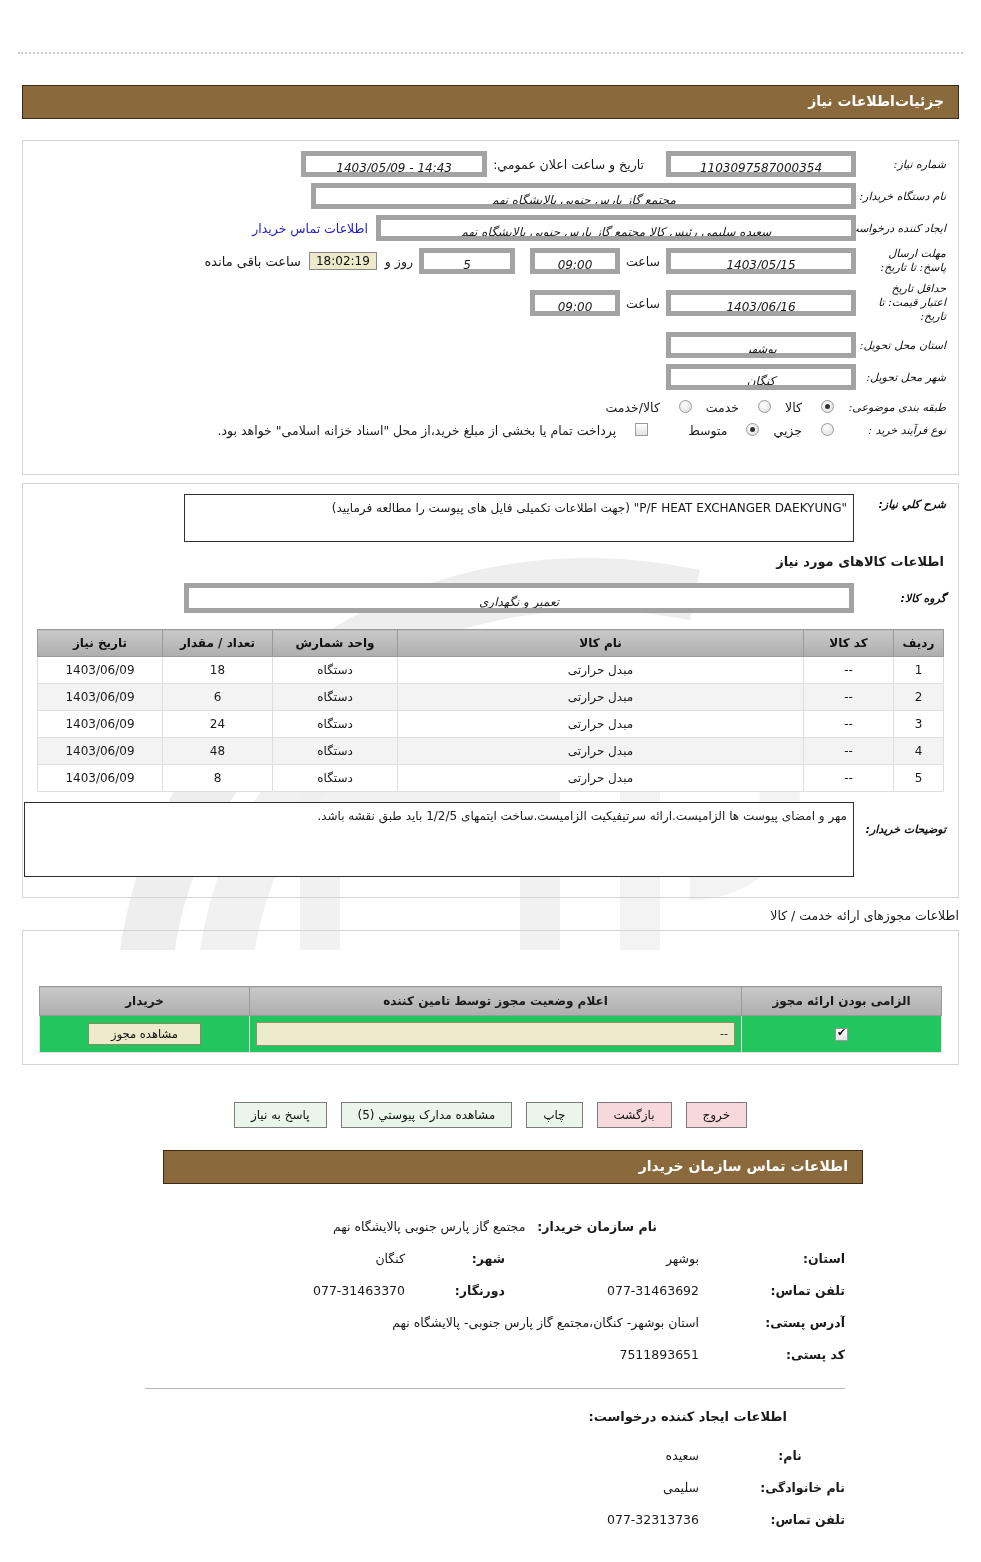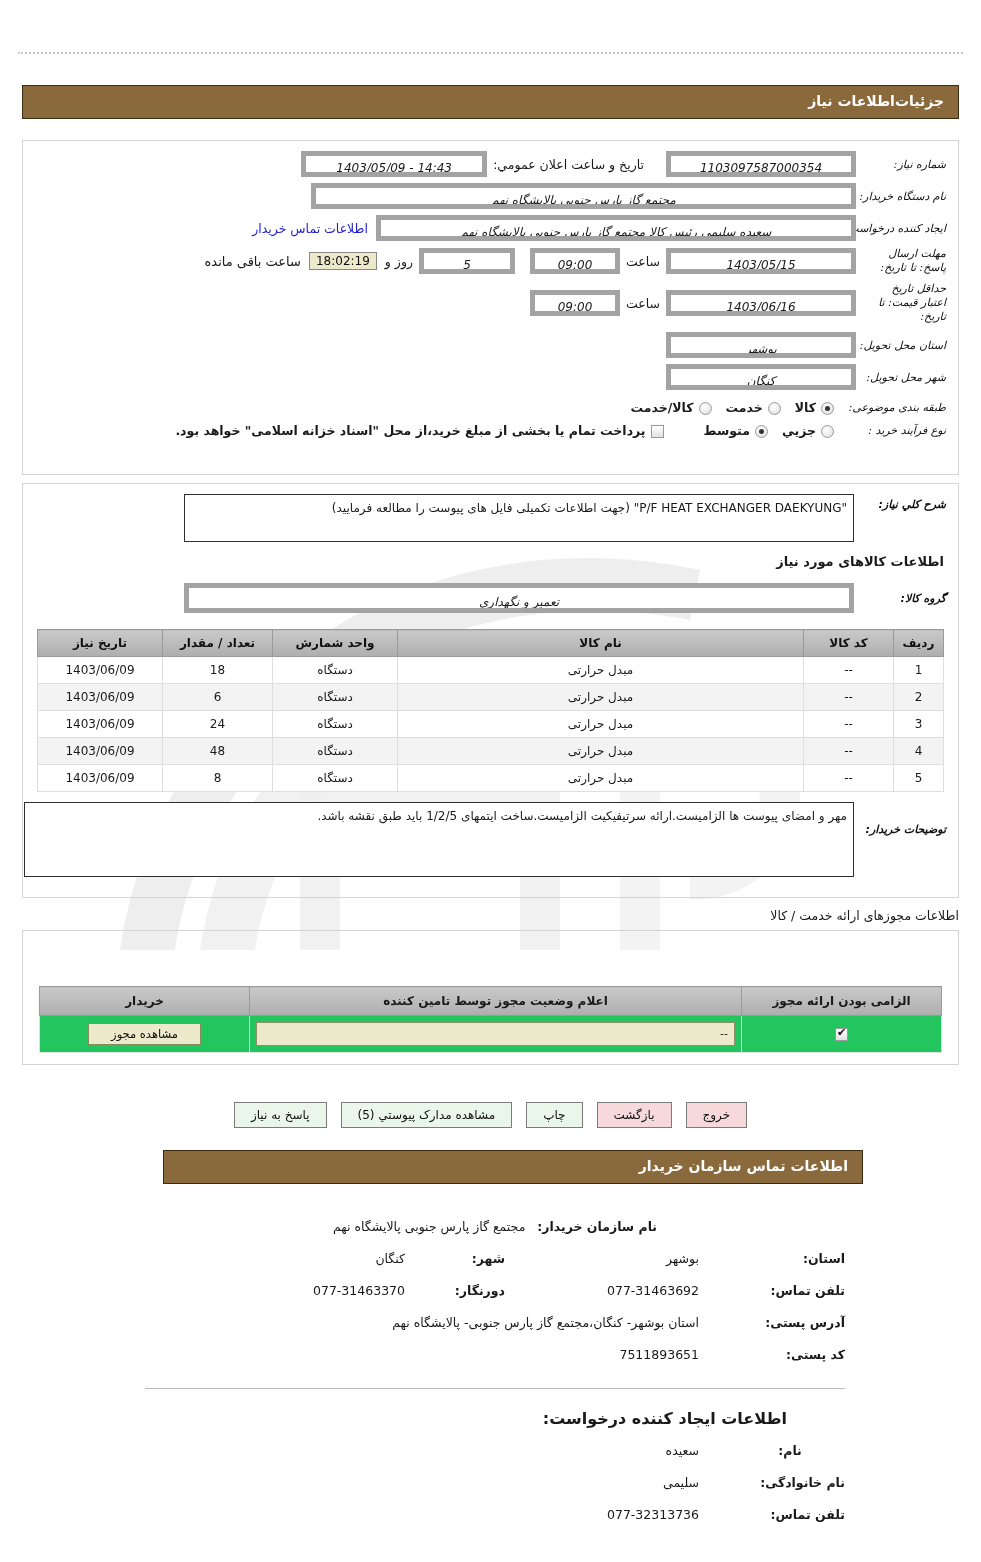--- a/index.html
+++ b/index.html
@@ -86,21 +86,21 @@
   .cbox {
     display: inline-block; width: 13px; height: 13px;
     border: 1px solid #9a9a9a;
     background: linear-gradient(#ffffff, #e2e2e2);
     vertical-align: middle; position: relative;
   }
   .cbox.on::after {
     content: "\2714"; position: absolute;
     left: 1px; top: -3px; font-size: 11px; color: #111;
   }
-  .opt { display: inline-flex; align-items: flex-end; gap: 5px; margin-left: 14px; font-size: 12.5px; font-weight: bold; }
+  .opt { display: inline-flex; align-items: flex-start; gap: 19px; margin-left: 14px; font-size: 12.5px; }
 
   
   .tbox {
     border: 1px solid #2f2f2f;
     background: #ffffff;
     font-size: 12px;
     padding: 4px 6px;
     text-align: right;
     line-height: 1.5;
     overflow: hidden;
@@ -162,21 +162,21 @@
   }
   .btn.green { background: #e9f6e9; }
   .btn.pink  { background: #f7d9dc; }
 
   
   .contact-wrap { width: 700px; margin: 0 auto; }
   .crow { display: flex; align-items: baseline; margin-bottom: 17px; font-size: 12.5px; }
   .ckey { font-weight: bold; white-space: nowrap; text-align: left; }
   .cval { padding-right: 26px; white-space: nowrap; }
   .hrule { border: 0; border-top: 1px solid #b9b9b9; margin: 26px 0 20px 0; }
-  .sub-title { font-weight: bold; font-size: 16px; margin-bottom: 15px; text-align: right; }
+  .sub-title { font-weight: bold; font-size: 13px; margin-bottom: 24px; text-align: right; }
 </style>
 </head>
 <body>
 
 <svg class="watermark" viewBox="0 0 981 560">
   <g fill="#c8c8c8">
     <path d="M120 520 C 160 250, 420 80, 700 140 L 690 190 C 440 140, 210 290, 175 520 Z"></path>
     <path d="M200 520 C 235 300, 420 175, 640 220 L 632 262 C 450 228, 285 335, 255 520 Z" opacity="0.85"></path>
     <path d="M300 520 L 300 360 L 560 360 L 560 520 L 520 520 L 520 400 L 340 400 L 340 520 Z" opacity="0.8"></path>
     <path d="M620 300 L 660 300 L 660 520 L 620 520 Z" opacity="0.7"></path>

